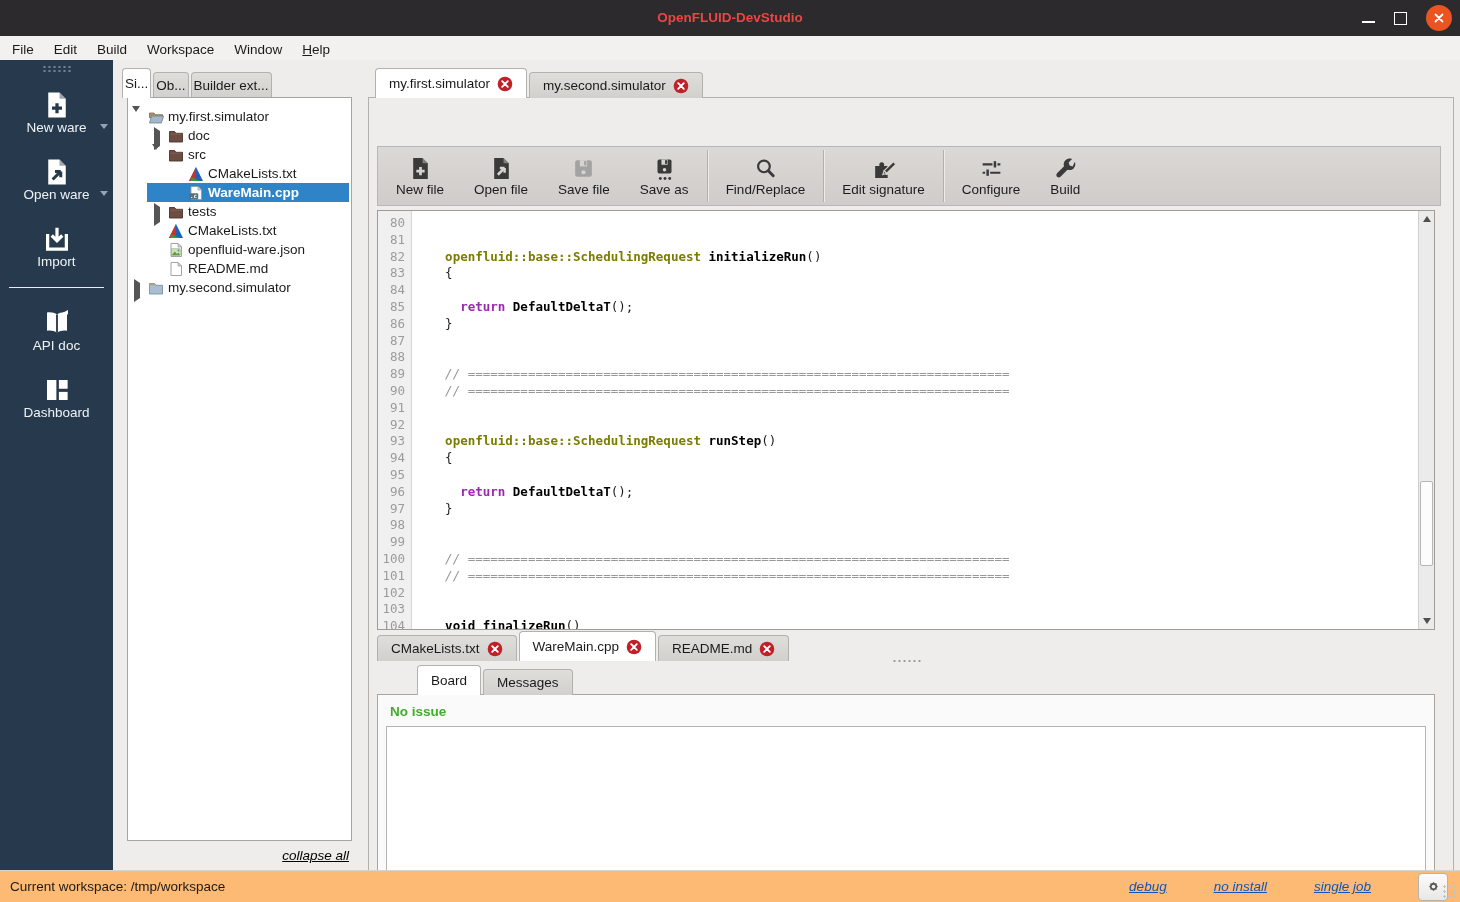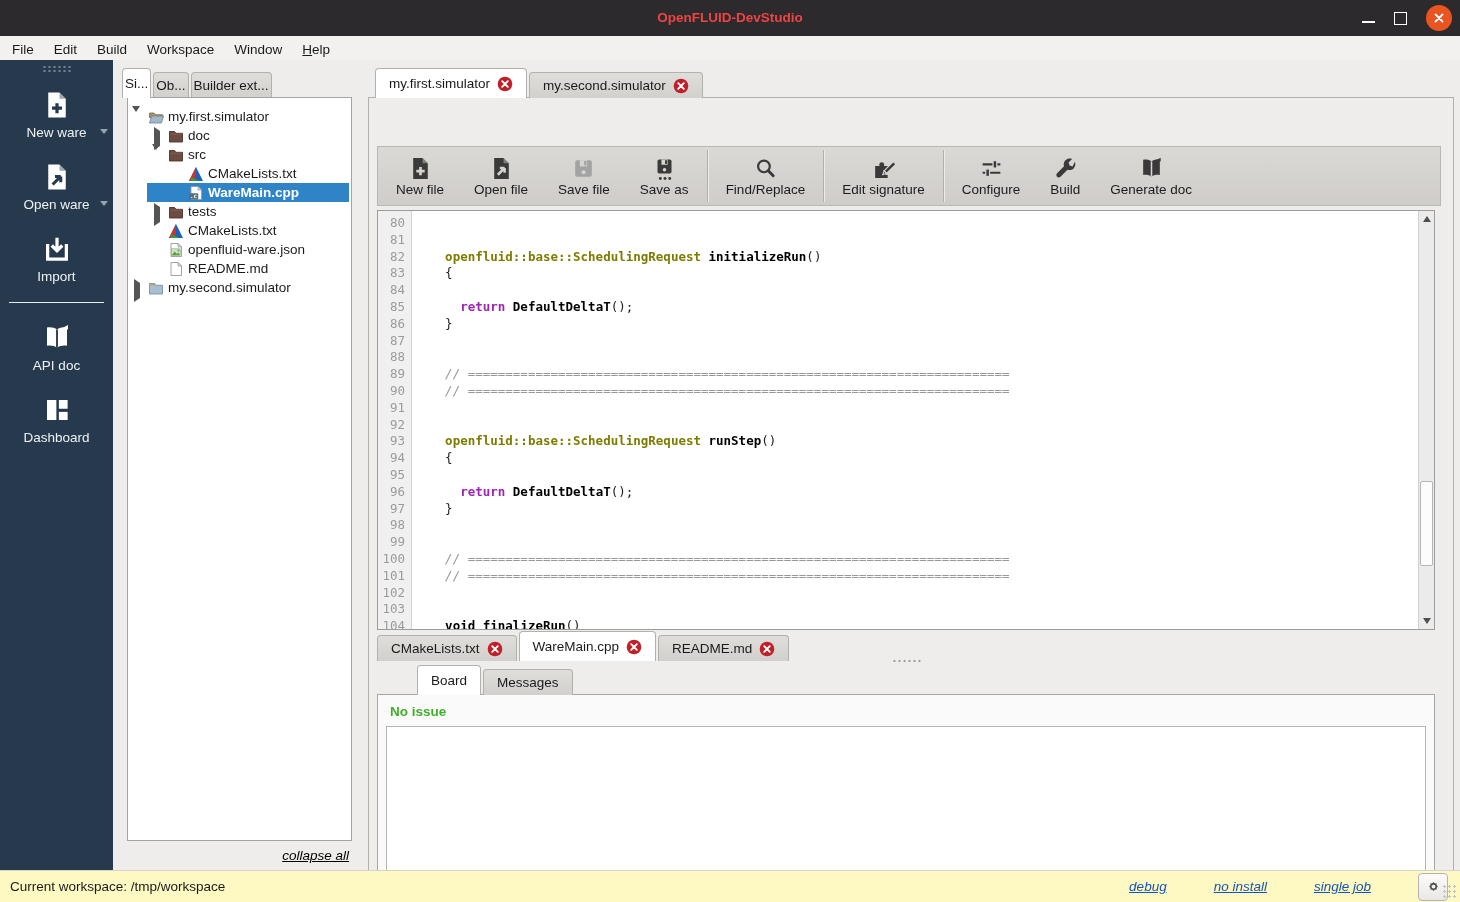--- a/index.html
+++ b/index.html
@@ -15,21 +15,21 @@
   .wc-close{width:26px;height:26px;border-radius:50%;background:#e95420;display:flex;align-items:center;justify-content:center;}
   
   #menubar{position:absolute;left:0;top:36px;width:1460px;height:24px;background:#f2f1f0;
        display:flex;align-items:center;font-size:13.5px;padding-left:2px;}
   .menu-item{padding:0 10px;height:20px;line-height:24px;}
   
   #sidebar{position:absolute;left:0;top:60px;width:113px;height:810px;background:#273a4d;color:#eef2f6;}
   .handle-dots{width:30px;height:7px;margin:5px auto 6px auto;
        background-image:radial-gradient(circle,#6e8093 1px,transparent 1.3px);background-size:5px 4px;}
   .side-btn{position:relative;display:flex;flex-direction:column;align-items:center;padding:12px 0 10px 0;cursor:default;}
-  .side-btn .lbl{margin-top:5px;font-size:13.5px;}
+  .side-btn .lbl{font-size:13.5px;}
   .side-caret{position:absolute;right:5px;bottom:16px;width:0;height:0;
        border-left:4px solid transparent;border-right:4px solid transparent;border-top:5px solid #93a3b3;}
   .side-divider{border:none;border-top:1px solid #e8edf2;margin:8px 9px;}
   
   .tabrow{display:flex;align-items:flex-end;position:absolute;}
   .tab{display:flex;align-items:center;gap:7px;height:25px;line-height:25px;padding:0 13px;font-size:13.5px;
        background:linear-gradient(#e0deda,#d2d0cd);border:1px solid #b3b1ae;border-bottom:none;
        border-radius:4px 4px 0 0;margin-right:2px;white-space:nowrap;}
   .tab.active{background:#fff;height:29px;line-height:29px;position:relative;z-index:4;}
   
@@ -80,21 +80,21 @@
   .sthumb{position:absolute;left:1px;width:11px;top:270px;height:83px;background:#fcfcfc;border:1px solid #b6b6b6;border-radius:2px;}
   
   #main .file-tabs{left:8px;top:535px;height:28px;z-index:3;}
   .splitter-dots{position:absolute;left:523px;top:561px;width:30px;height:4px;
        background-image:radial-gradient(circle,#9a9896 1px,transparent 1.2px);background-size:5px 4px;}
   #main .board-tabs{left:24px;top:570px;height:27px;z-index:3;margin-left:24px;}
   .board{position:absolute;left:8px;top:596px;width:1056px;height:200px;background:#fbfafa;border:1px solid #a8a6a3;}
   .no-issue{position:absolute;left:12px;top:9px;font-size:13.5px;font-weight:bold;color:#3fae2a;}
   .board-inner{position:absolute;left:8px;top:31px;right:8px;bottom:8px;background:#fff;border:1px solid #b6b4b1;}
   
-  #statusbar{position:absolute;left:0;top:870px;width:1460px;height:32px;background:#fef9c3;
+  #statusbar{position:absolute;left:0;top:870px;width:1460px;height:32px;background:#fdba74;
        border-top:1px solid #d6d4d1;display:flex;align-items:center;font-size:13.5px;padding:0 0 0 10px;box-sizing:border-box;}
   #statusbar .spacer{flex:1;}
   .sb-link{font-style:italic;text-decoration:underline;color:#1553b8;margin-right:47px;}
   .gear-btn{width:28px;height:26px;border:1px solid #b5b3b0;border-radius:4px;
        background:linear-gradient(#fdfcfb,#e9e7e4);display:flex;align-items:center;justify-content:center;margin-right:12px;}
   .grip{position:absolute;right:2px;bottom:2px;width:16px;height:16px;
        background-image:radial-gradient(circle,#c5c3c0 1px,transparent 1.2px);background-size:5px 5px;}
   .closer{width:16px;height:16px;display:inline-flex;}
 </style>
 </head>
@@ -376,30 +376,20 @@
           </span>
           <span>Configure</span>
         </div>
         <div class="tbtn">
           <span class="ticn">
             <svg width="25" height="25" viewBox="0 0 24 24">
               <path d="M21 5.6 c.9 2.1.5 4.6 -1.2 6.3 c-1.6 1.6 -3.9 2 -5.9 1.3 l-6.7 6.7 c-.9.9 -2.4.9 -3.3 0 s-.9 -2.4 0 -3.3 l6.7 -6.7 C9.9 8 10.3 5.7 12 4.1 c1.7 -1.7 4.2 -2.1 6.3 -1.2 L15 6.2 l.9 2.9 2.9.9 L21 5.6 z" fill="#3a3a3a"></path>
             </svg>
           </span>
           <span>Build</span>
-        </div>
-        <div class="tbtn">
-          <span class="ticn">
-            <svg width="25" height="25" viewBox="0 0 24 24">
-              <path d="M12 5.2 C10 3.6 7 3.2 4 3.6 v14.6 c3-.4 6 0 8 1.6 2-1.6 5-2 8-1.6 V3.6 C17 3.2 14 3.6 12 5.2 z" fill="#3a3a3a"></path>
-              <path d="M12 5.2 v14.6" stroke="#d6d4d1" stroke-width="1.5"></path>
-              <polygon points="15.5,4.4 20.8,1.6 20.8,5.2" fill="#3a3a3a"></polygon>
-            </svg>
-          </span>
-          <span>Generate doc</span>
         </div>
       </div>
 
     <div class="editor">
       <div class="gutter" id="gutter">
           <div style="height: 4px;"></div>
           <div>80</div>
           <div>81</div>
           <div>82</div>
           <div>83</div>

